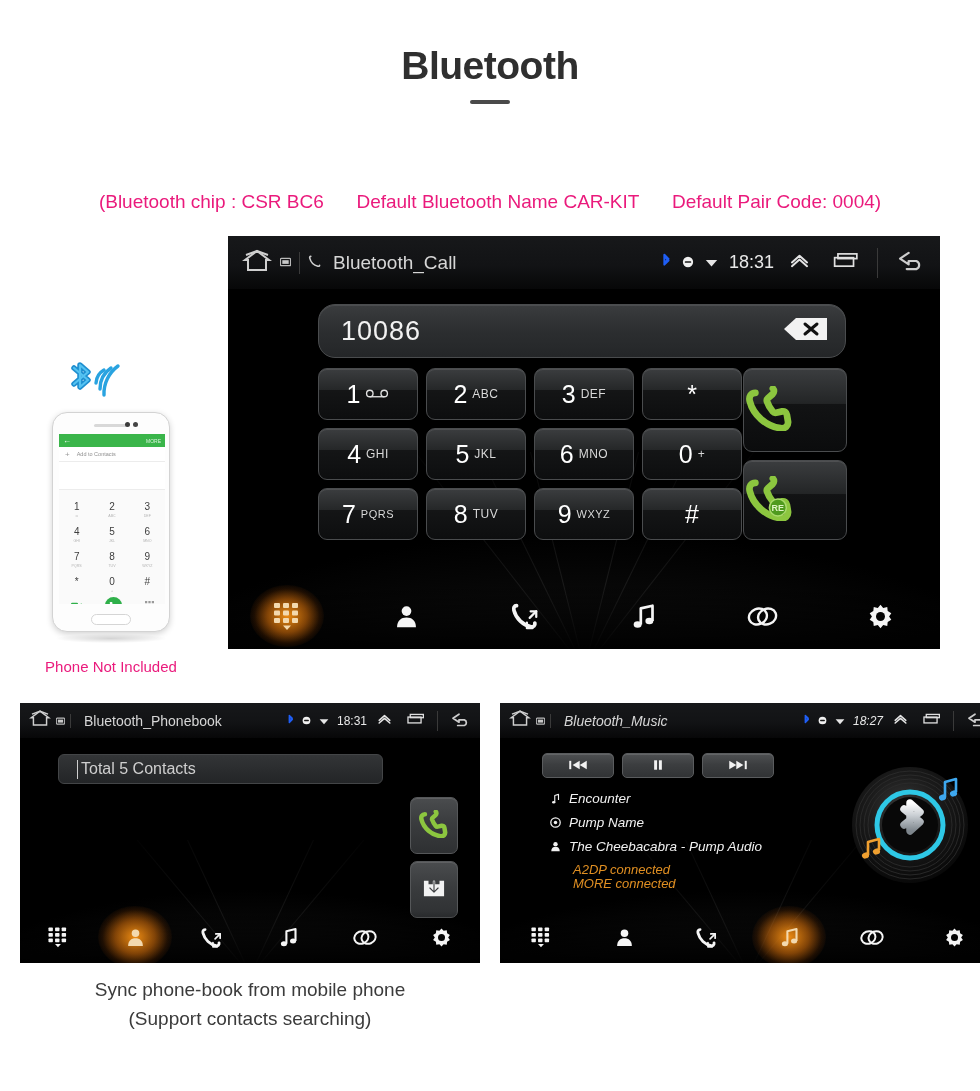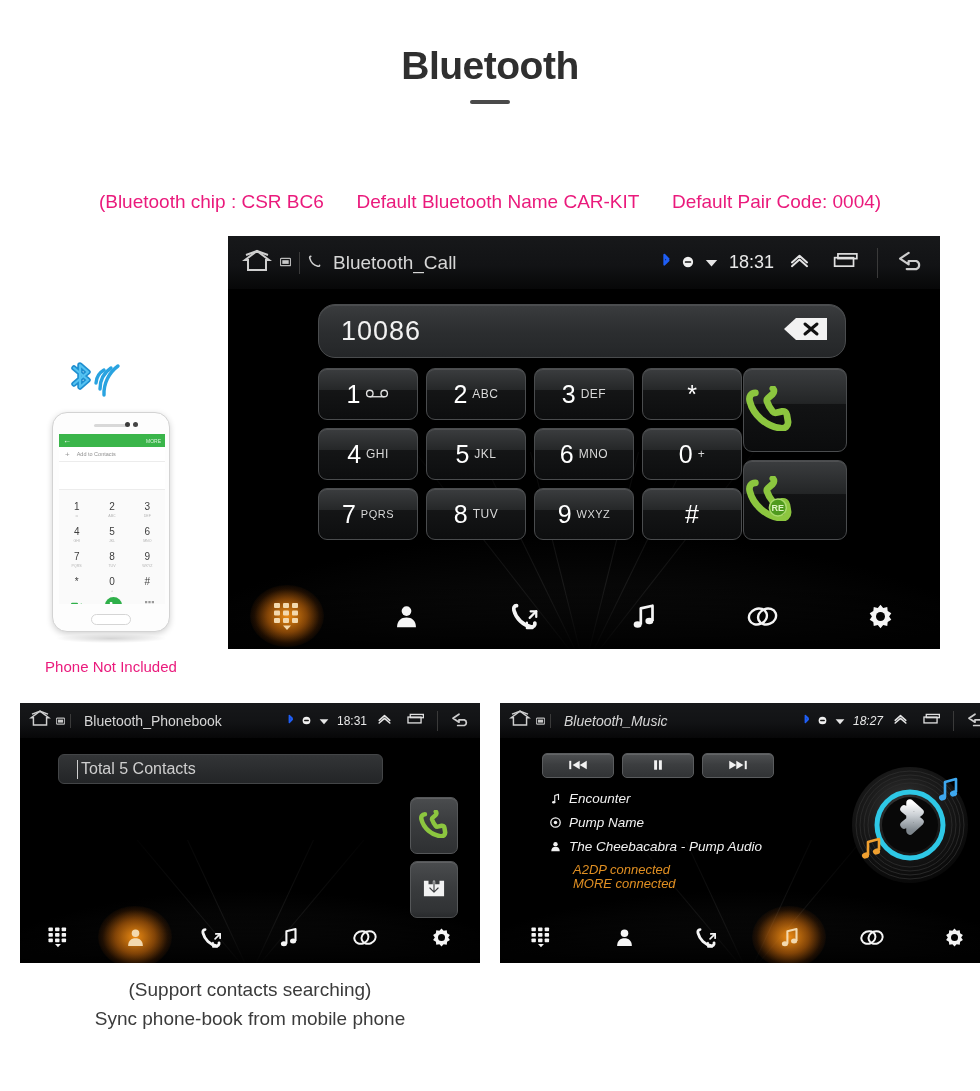--- a/index.html
+++ b/index.html
@@ -662,22 +662,22 @@
           <svg viewBox="0 0 30 30" width="21" height="21">
             <path d="M15 2 L18 5.5 L22.5 4.5 L23 9 L27 11.5 L24.5 15 L27 18.5 L23 21 L22.5 25.5 L18 24.5 L15 28 L12 24.5 L7.5 25.5 L7 21 L3 18.5 L5.5 15 L3 11.5 L7 9 L7.5 4.5 L12 5.5 Z" fill="#f5f5f5"></path>
             <circle cx="15" cy="15" r="5" fill="#050505"></circle>
           </svg>
         </div>
       </div>
     </div>
   </div>
 
   <div class="cap-sm" id="cap-phonebook">
+    <div>Sync phone-book from mobile phone</div>
     <div>(Support contacts searching)</div>
-    <div>Sync phone-book from mobile phone</div>
   </div>
 
   <div class="panel panel-sm" id="panel-music">
     <div class="statusbar">
       <div class="sb-left">
         <span>
           <svg viewBox="0 0 30 26" width="22" height="19">
             <path d="M15 3 L27 12 L24 12 L24 22 L6 22 L6 12 L3 12 Z" fill="none" stroke="#cfcfcf" stroke-width="2"></path>
             <path d="M4 7 L15 3 L26 7" fill="none" stroke="#cfcfcf" stroke-width="2" stroke-linejoin="round"></path>
           </svg>

